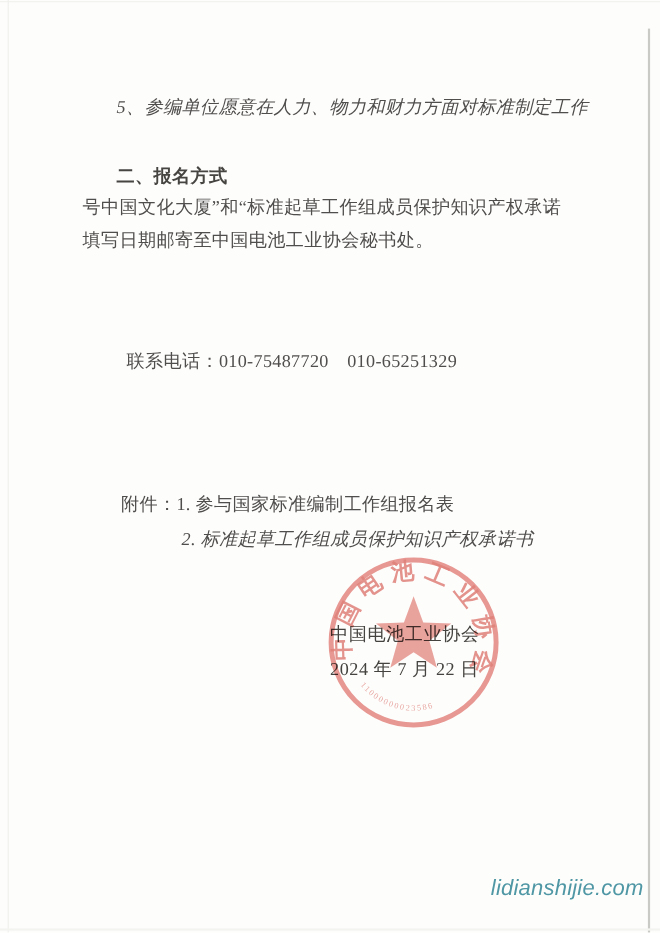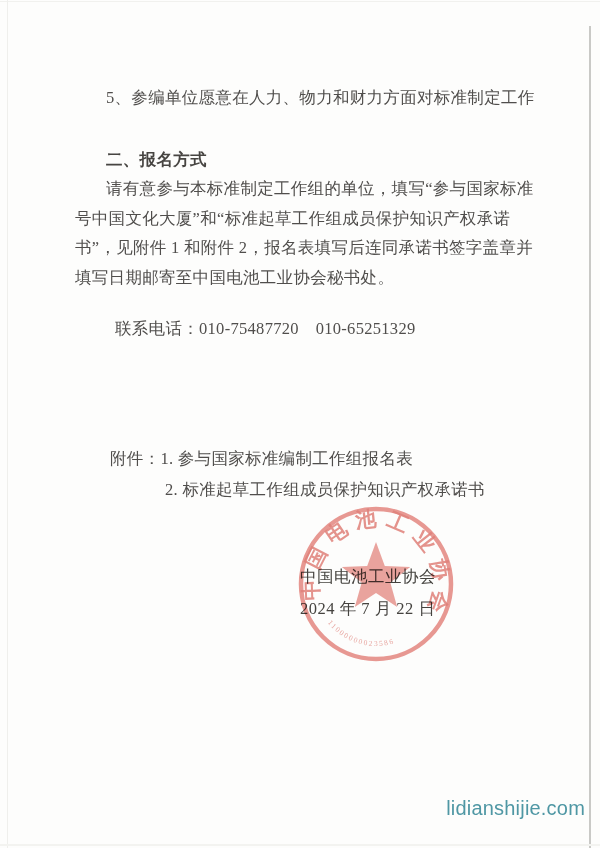--- a/index.html
+++ b/index.html
@@ -14,60 +14,58 @@
   
   .edge-left{position:absolute;left:7px;top:0;bottom:0;width:1px;background:#efefec;}
   .edge-right{position:absolute;left:589px;top:26px;bottom:0;width:2px;background:#c9c9c6;}
   .edge-top{position:absolute;left:0;top:1px;right:0;height:1px;background:#f1f1ee;}
   .edge-bottom{position:absolute;left:0;bottom:2px;right:0;height:2px;background:#f3f3f0;}
 
   .txt{font-size:16.5px;white-space:nowrap;letter-spacing:0.3px;}
   .indent{text-indent:31px;}
   .bold{font-weight:bold;color:#474542;}
 
-  .p-support{position:absolute;left:75px;top:82px;width:450px;line-height:31px;}
+  .p-support{position:absolute;left:75px;top:82px;width:450px;line-height:31px;font-style:italic;}
   .heading{position:absolute;left:75px;top:144px;line-height:31px;}
   .p-main{position:absolute;left:75px;top:174px;width:450px;line-height:29.5px;}
   .contact{position:absolute;left:115px;top:314px;line-height:29.2px;}
   .attach{position:absolute;left:110px;top:443px;line-height:31px;}
-  .attach .cont{padding-left:55px;}
+  .attach .cont{padding-left:55px;font-style:italic;}
 
   .sig-org{position:absolute;left:300px;top:566px;font-size:16.5px;letter-spacing:0.5px;color:#45433f;white-space:nowrap;}
   .sig-date{position:absolute;left:300px;top:598px;font-size:16.5px;letter-spacing:0.5px;color:#45433f;white-space:nowrap;}
 
   .seal{position:absolute;left:288px;top:500px;mix-blend-mode:multiply;opacity:0.88;}
   .seal text{font-family:"Liberation Serif","DejaVu Serif",serif;}
 
   .watermark{
     position:absolute;right:15px;top:797px;
     font-family:"Liberation Sans","DejaVu Sans",sans-serif;
-    font-size:20px;color:#4f97a4;letter-spacing:0.2px;
+    font-size:20px;color:#4f97a4;letter-spacing:0.2px;font-style:italic;
   }
 </style>
 </head>
 <body>
 
 <div class="page">
   <div class="edge-top"></div>
   <div class="edge-left"></div>
   <div class="edge-right"></div>
   <div class="edge-bottom"></div>
 
   <div class="p-support">
     <div class="txt indent">5、参编单位愿意在人力、物力和财力方面对标准制定工作</div>
   </div>
 
   <div class="heading">
     <div class="txt indent bold">二、报名方式</div>
   </div>
 
   <div class="p-main">
-    <div class="txt indent">请有意参与本标准制定工作组的单位，填写“参与国家标准</div>
     <div class="txt">号中国文化大厦”和“标准起草工作组成员保护知识产权承诺</div>
-    <div class="txt">书”，见附件 1 和附件 2，报名表填写后连同承诺书签字盖章并</div>
     <div class="txt">填写日期邮寄至中国电池工业协会秘书处。</div>
   </div>
 
   <div class="contact">
     <div class="txt">联系电话：010-75487720　010-65251329</div>
   </div>
 
   <div class="attach">
     <div class="txt">附件：1. 参与国家标准编制工作组报名表</div>
     <div class="txt cont">2. 标准起草工作组成员保护知识产权承诺书</div>

